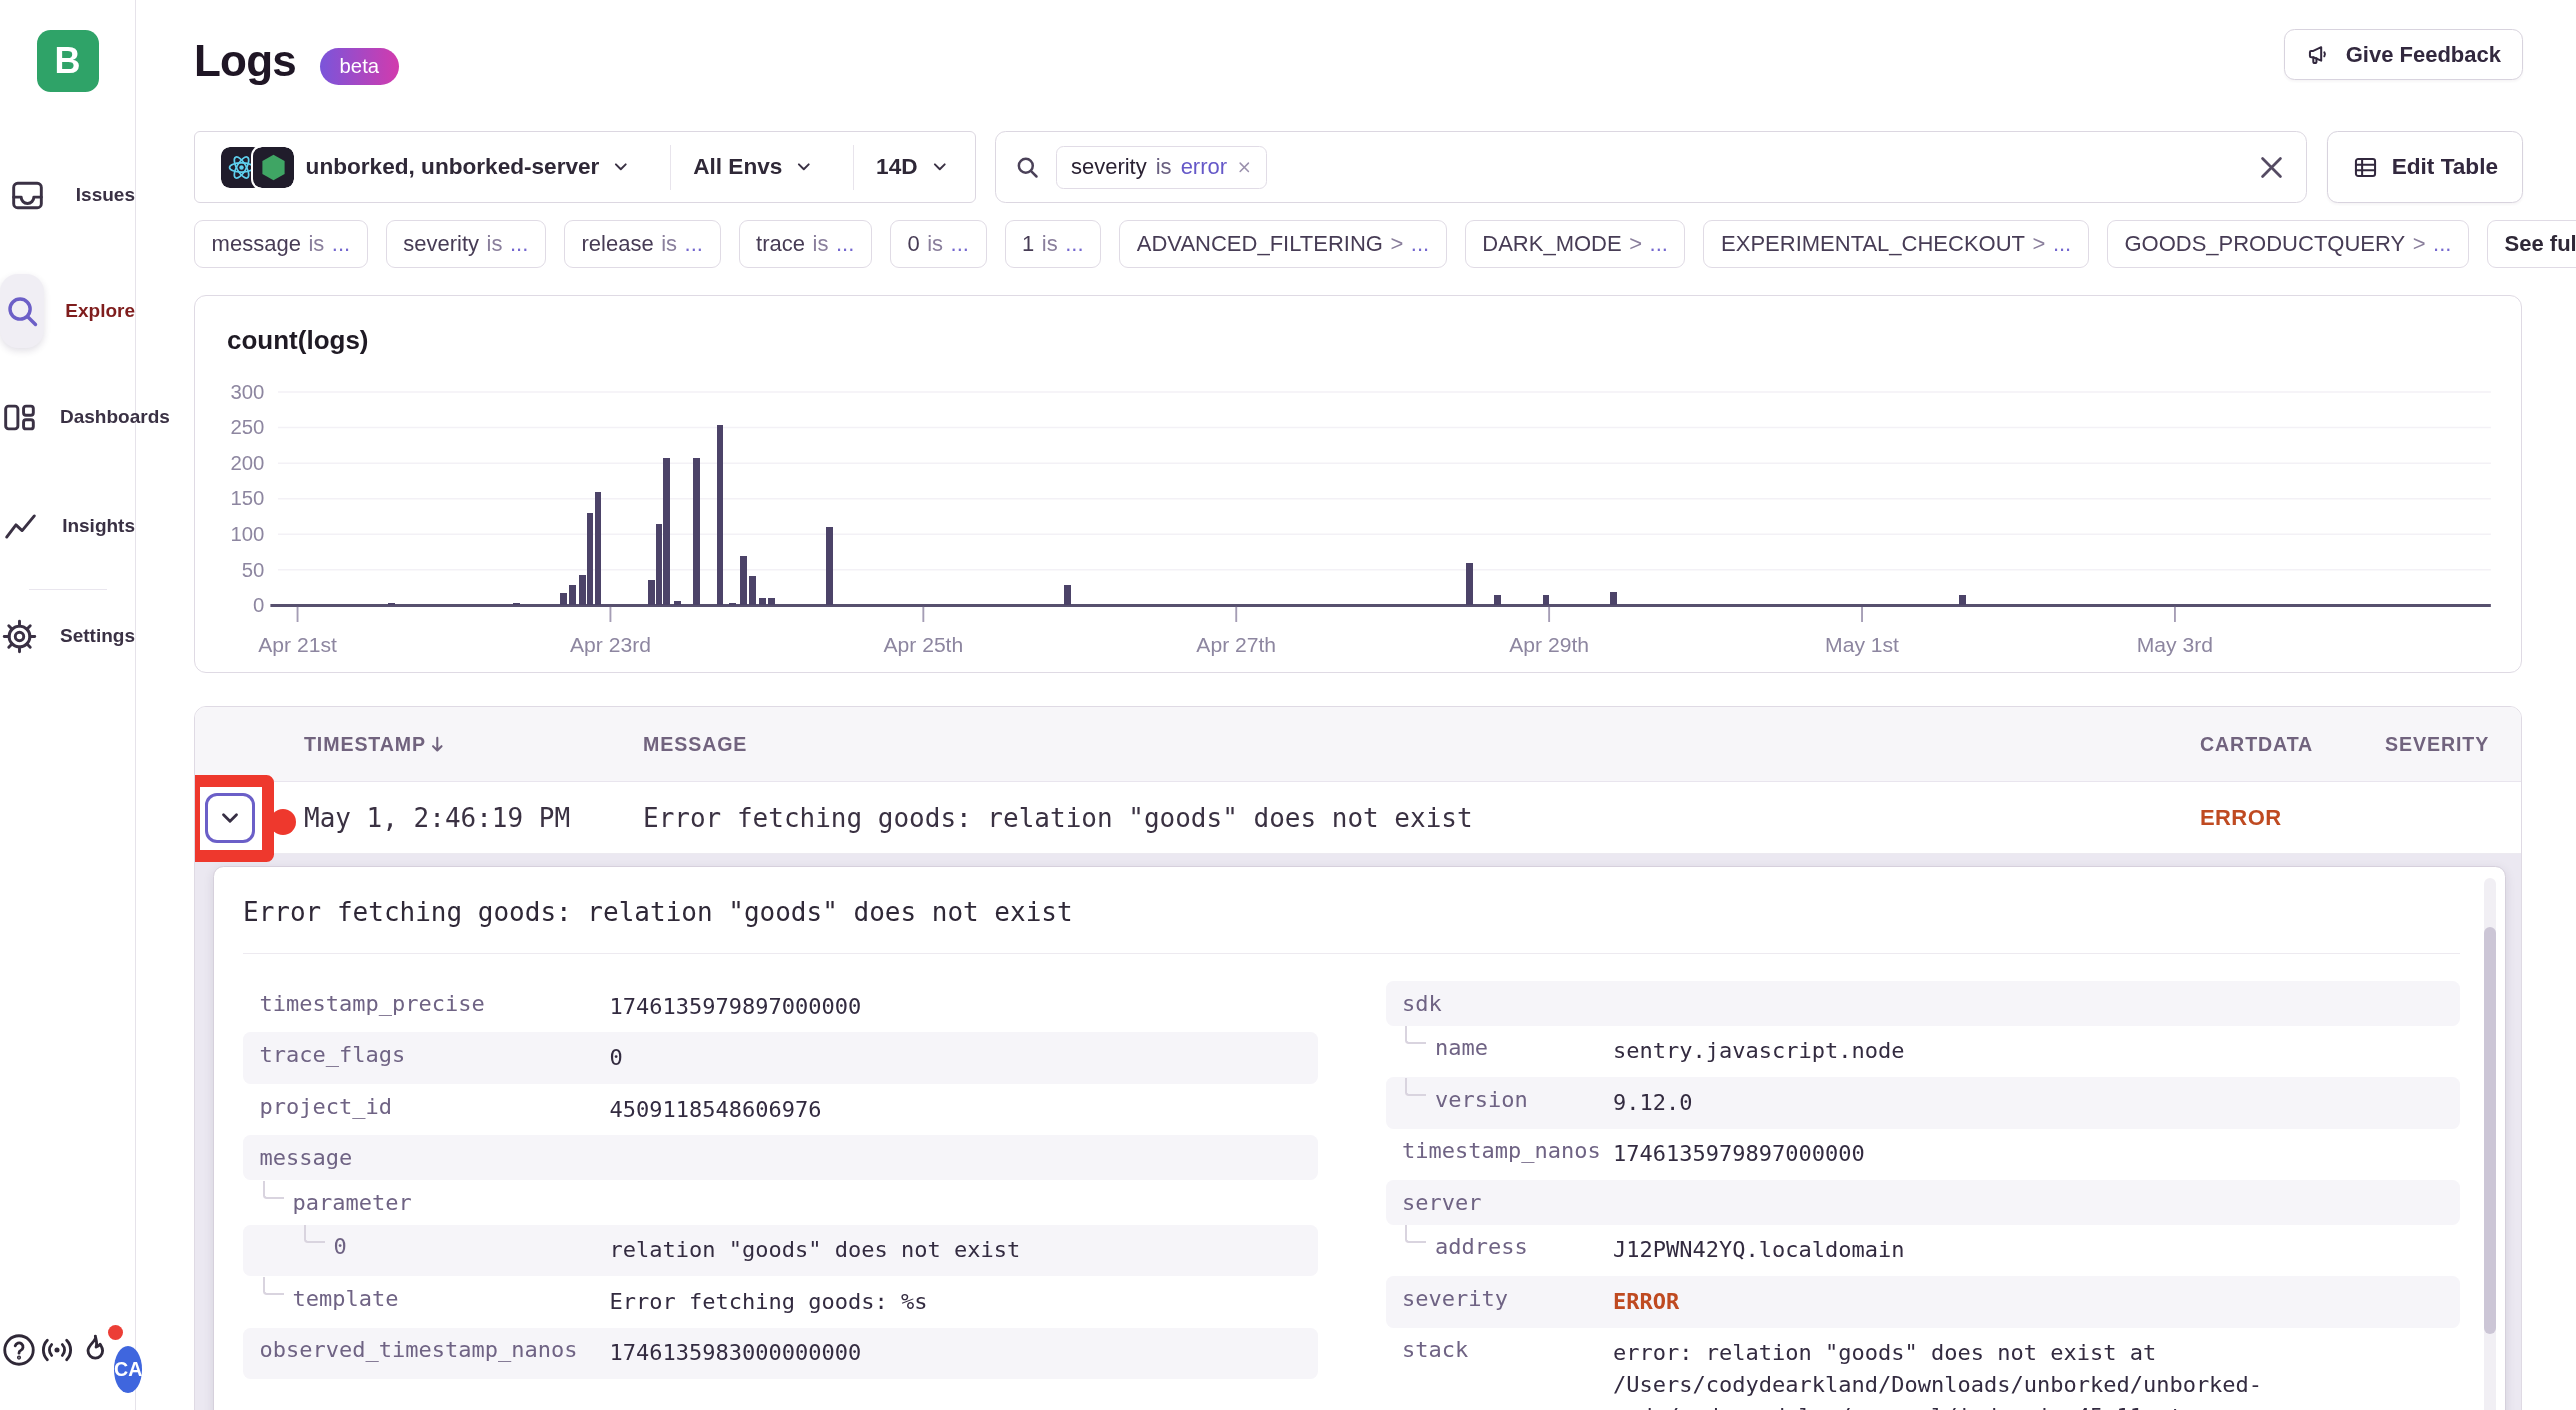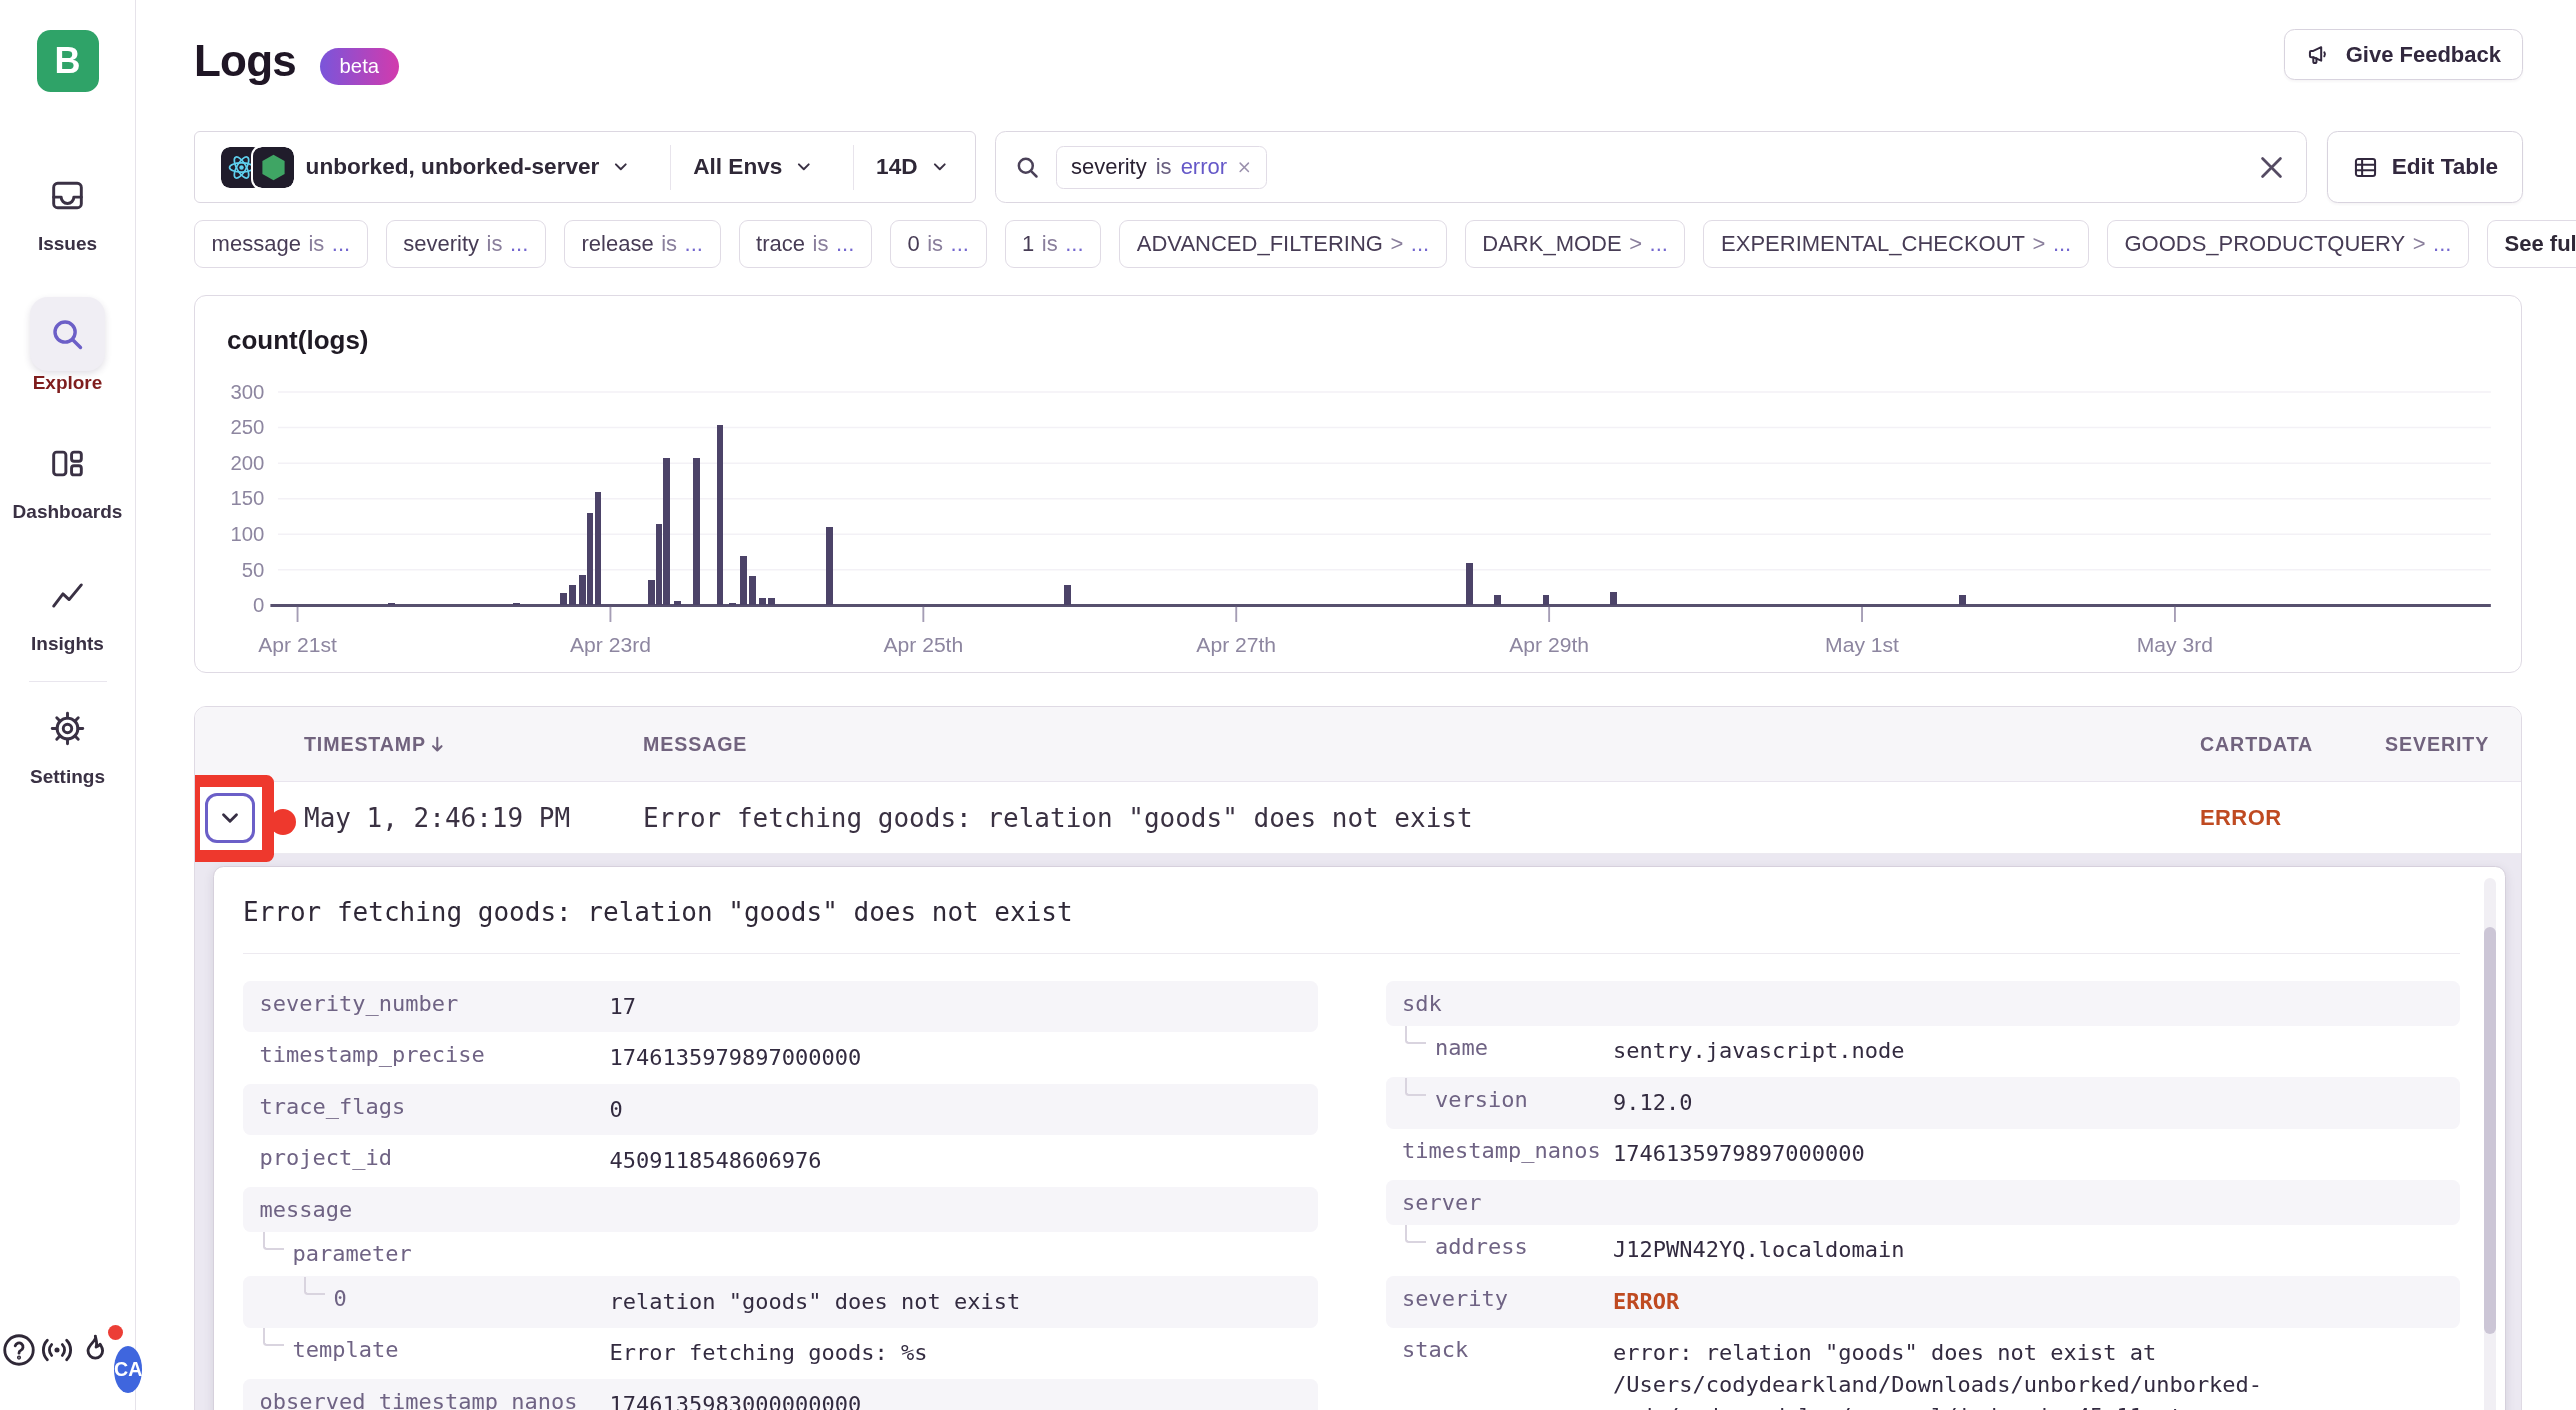--- a/index.html
+++ b/index.html
@@ -9,21 +9,21 @@
     font-family:"Liberation Sans", sans-serif; color:#2b2233;
   }
   .mono { font-family:"DejaVu Sans Mono", monospace; }
 
   
   .sidebar { position:absolute; left:0; top:0; width:136px; height:100%; background:#fff;
     border-right:1.5px solid #e6e3ea; display:flex; flex-direction:column; align-items:center; z-index:5; }
   .logo { margin-top:30px; width:62px; height:62px; border-radius:13.6px; background:#2fa368;
     color:#fff; font-weight:700; font-size:36px; display:flex; align-items:center; justify-content:center; cursor:pointer; }
   .nav { width:100%; display:flex; flex-direction:column; align-items:center; }
-  .nav-item { display:flex; flex-direction:column; align-items:center; gap:1px; width:100%; cursor:pointer; }
+  .nav-item { display:flex; flex-direction:row; align-items:center; gap:21px; width:100%; cursor:pointer; }
   .icon-pill { width:75px; height:74px; border-radius:18px; display:flex; align-items:center; justify-content:center; }
   .nav-item.active .icon-pill { background:#f0eef4; box-shadow:0 3px 7.5px rgba(50,35,80,.14); }
   .nav-label { font-size:19px; font-weight:600; color:#3a3144; }
   .nav-item.active .nav-label { color:#7f1d1d; }
   .nav-divider { width:78px; border-top:1.5px solid #e9e6ee; margin:26px 0 9px 0; }
   .side-icon { width:39px; height:39px; fill:none; stroke:#3a3144; stroke-width:1.8; stroke-linecap:round; stroke-linejoin:round; }
   .nav-item.active .side-icon { stroke:#6c5fc7; stroke-width:2.1; }
   .sidebar-footer { position:absolute; bottom:0; left:0; width:100%; display:flex; flex-direction:row; align-items:center; }
   .foot-btn { position:relative; margin-bottom:39px; cursor:pointer; }
   .foot-btn svg { width:38px; height:38px; fill:none; stroke:#2f2837; stroke-width:1.8; stroke-linecap:round; stroke-linejoin:round; }
@@ -418,26 +418,20 @@
     <div class="sev-error">ERROR</div>
     <div></div>
   </div>
 
   <div class="detail-zone">
     <div class="detail-card mono">
       <div class="detail-title">Error fetching goods: relation "goods" does not exist</div>
       <div class="detail-divider"></div>
       <div class="kv-cols">
         <div class="kv-col" id="kv-left">
-            <div class="kv-row shaded">
-              <div class="kv-key" style="width: 350px;">
-                <span>severity_number</span>
-              </div>
-              <div class="kv-val">17</div>
-            </div>
             <div class="kv-row">
               <div class="kv-key" style="width: 350px;">
                 <span>timestamp_precise</span>
               </div>
               <div class="kv-val">1746135979897000000</div>
             </div>
             <div class="kv-row shaded">
               <div class="kv-key" style="width: 350px;">
                 <span>trace_flags</span>
               </div>

